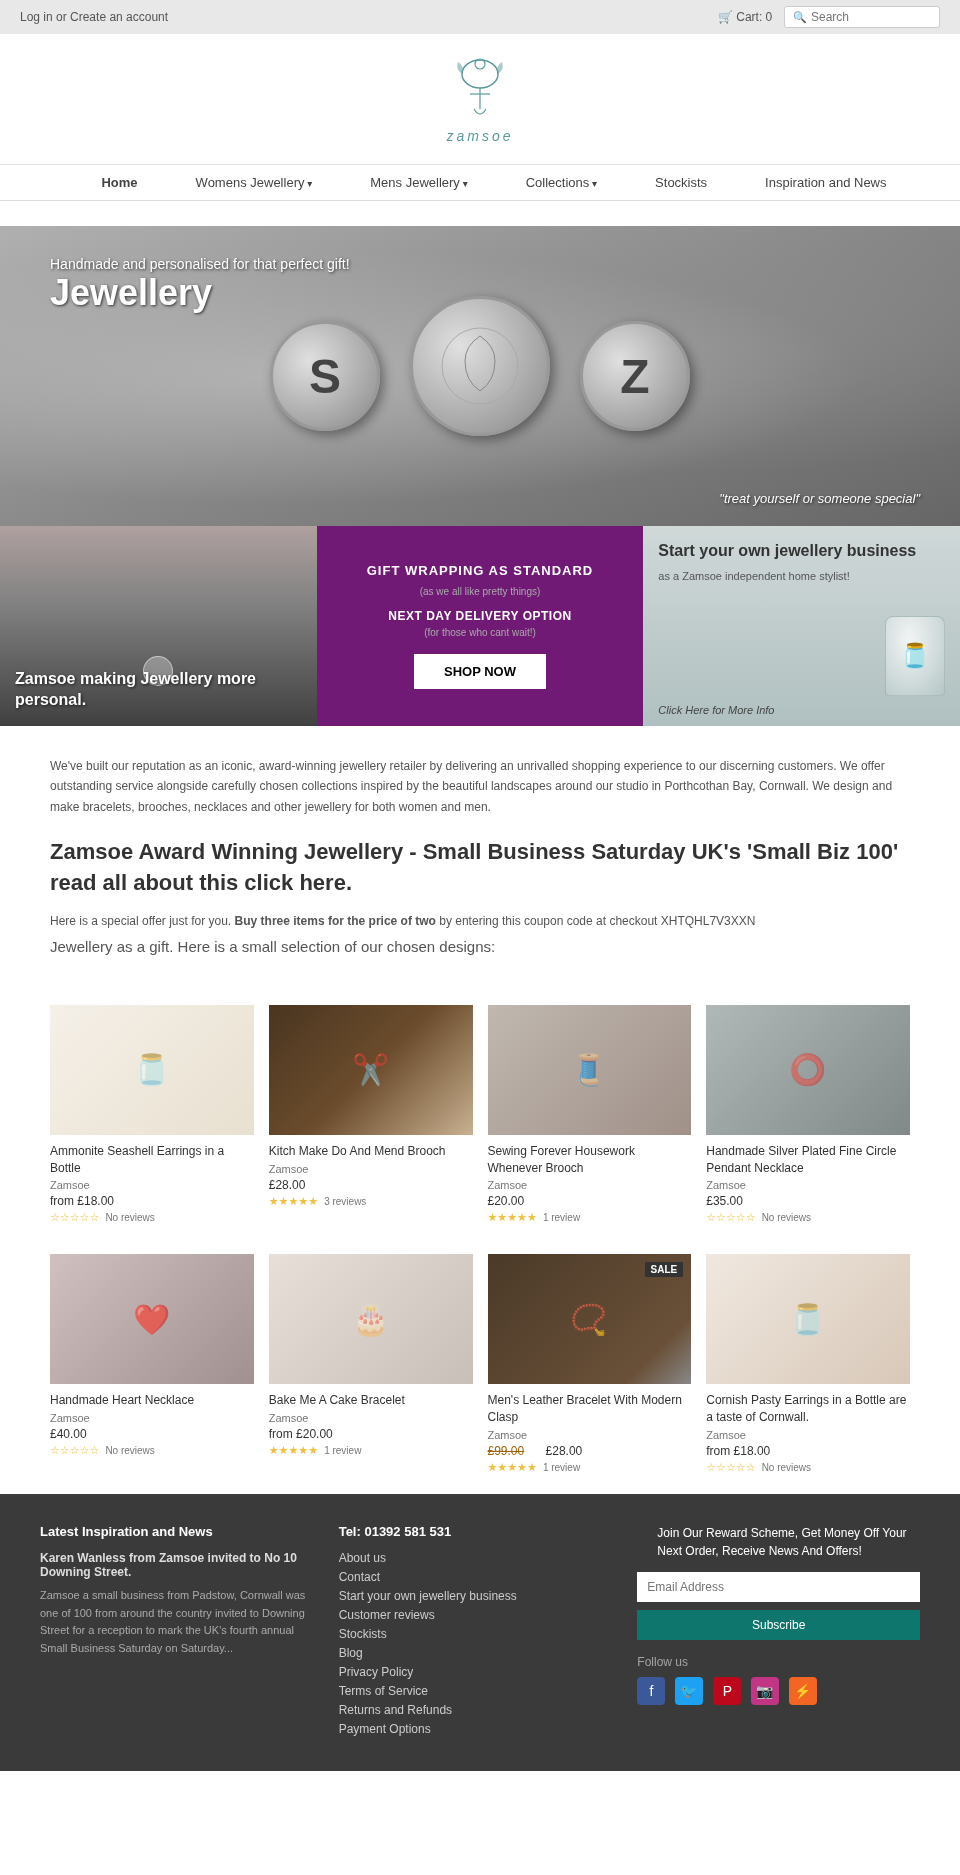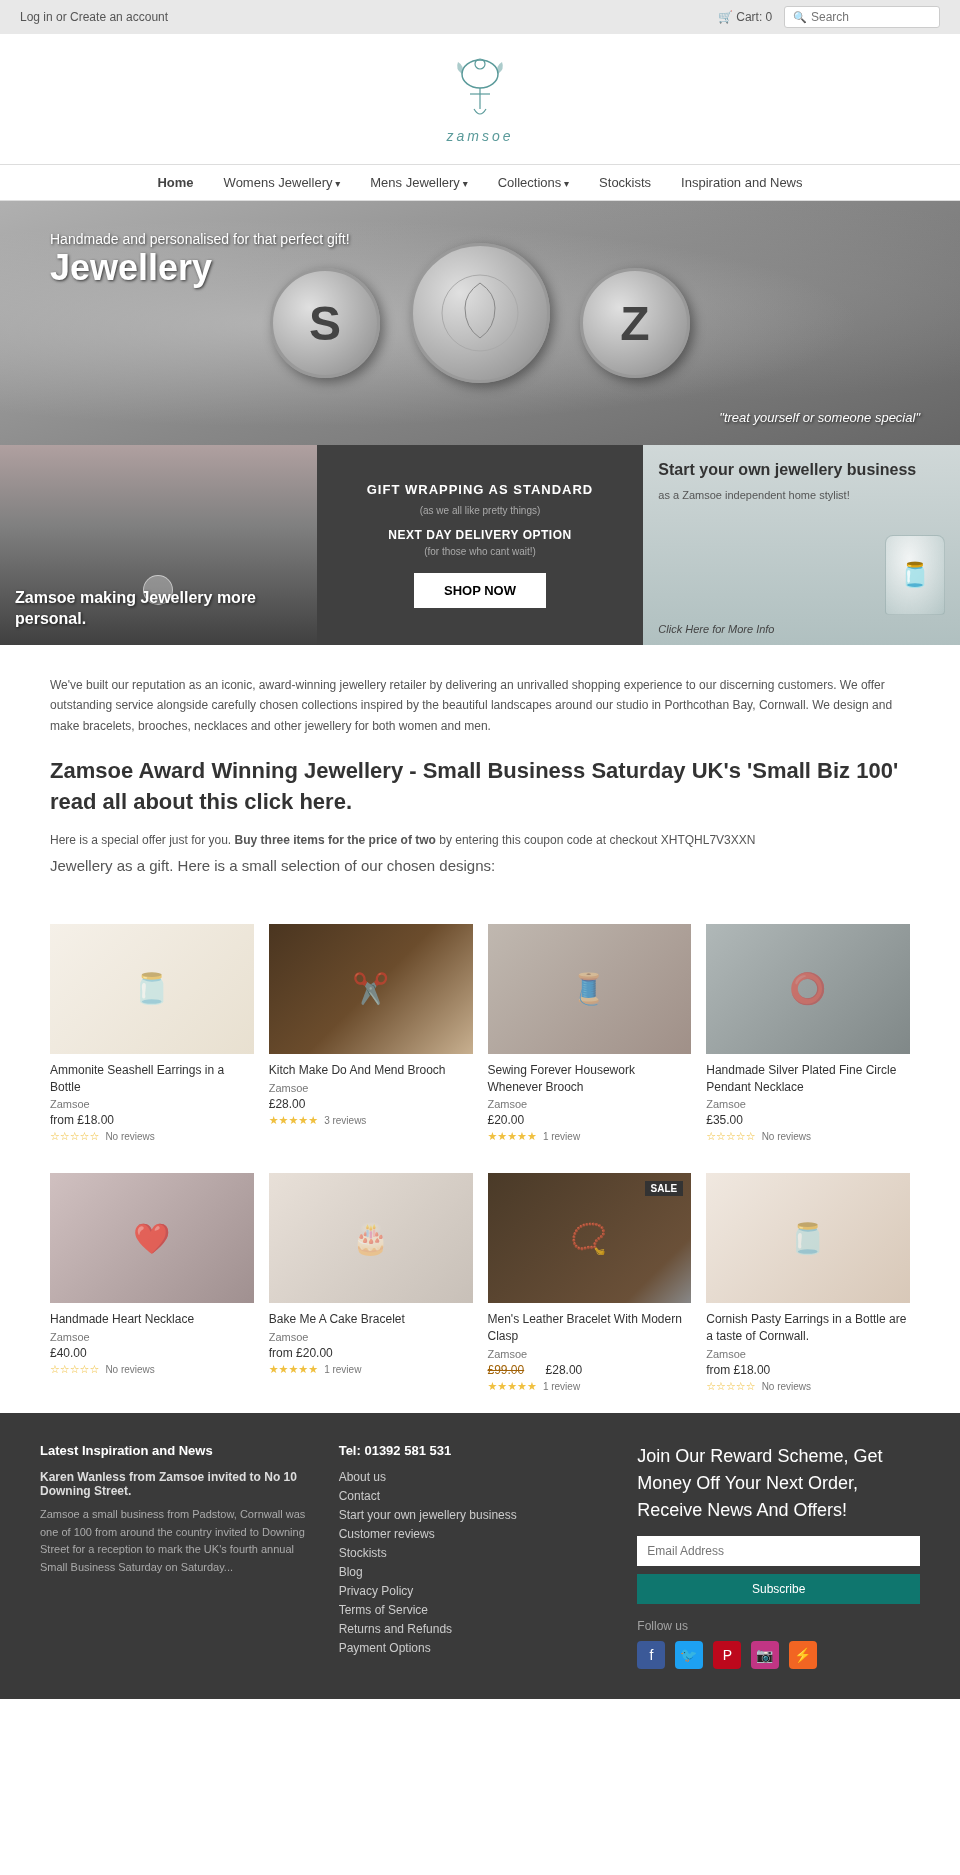--- a/index.html
+++ b/index.html
@@ -50,33 +50,35 @@
       justify-content: center;
       align-items: center;
       padding: 10px 0;
       border-bottom: 1px solid #ddd;
       gap: 30px;
     }
     .nav a {
       text-decoration: none;
       color: #444;
       font-size: 13px;
+      margin-left: 28px;
     }
     .nav a.active { font-weight: bold; }
     .nav-item-with-arrow::after { content: ' ▾'; font-size: 10px; }
 
     
     .hero {
       position: relative;
       width: 100%;
-      height: 244px;
+      height: 300px;
       background: linear-gradient(135deg, #888 0%, #aaa 30%, #ccc 60%, #999 100%);
       overflow: hidden;
       display: flex;
       align-items: flex-end;
+      margin-top: 25px;
     }
     .hero-bg {
       position: absolute;
       inset: 0;
       background:
         radial-gradient(ellipse at 30% 50%, rgba(200,200,200,0.6) 0%, transparent 60%),
         radial-gradient(ellipse at 70% 40%, rgba(150,150,150,0.5) 0%, transparent 50%),
         linear-gradient(160deg, #b0b0b0 0%, #888 50%, #666 100%);
     }
     .hero-circles {
@@ -147,21 +149,21 @@
     .feature-box-1-overlay {
       position: relative;
       z-index: 1;
       color: white;
       font-size: 16px;
       font-weight: bold;
       line-height: 1.3;
       text-shadow: 1px 1px 3px rgba(0,0,0,0.7);
     }
     .feature-box-2 {
-      background: #404040;
+      background: #701a75;
       display: flex;
       flex-direction: column;
       justify-content: center;
       align-items: center;
       padding: 20px;
       color: white;
       text-align: center;
     }
     .feature-box-2 .gift-title { font-size: 13px; font-weight: bold; letter-spacing: 1px; margin-bottom: 8px; }
     .feature-box-2 .gift-sub { font-size: 10px; color: #aaa; margin-bottom: 12px; }
@@ -607,21 +609,21 @@
     <a class="footer-link">Customer reviews</a>
     <a class="footer-link">Stockists</a>
     <a class="footer-link">Blog</a>
     <a class="footer-link">Privacy Policy</a>
     <a class="footer-link">Terms of Service</a>
     <a class="footer-link">Returns and Refunds</a>
     <a class="footer-link">Payment Options</a>
   </div>
 
   <div class="footer-col">
-    <div class="footer-section-title" style="font-size:18px;font-weight:normal;line-height:1.5;margin-bottom:12px;">Join Our Reward Scheme, Get Money Off Your Next Order, Receive News And Offers!</div>
+    <div class="footer-section-title" style="font-size:12px;font-weight:normal;line-height:1.5;margin-bottom:12px;margin-left:20px;">Join Our Reward Scheme, Get Money Off Your Next Order, Receive News And Offers!</div>
     <input type="email" class="email-input" placeholder="Email Address" style="">
     <button class="subscribe-btn">Subscribe</button>
     <div class="follow-us-label">Follow us</div>
     <div class="social-icons">
       <div class="social-icon fb">f</div>
       <div class="social-icon tw">🐦</div>
       <div class="social-icon pt">P</div>
       <div class="social-icon ig">📷</div>
       <div class="social-icon rss">⚡</div>
     </div>

